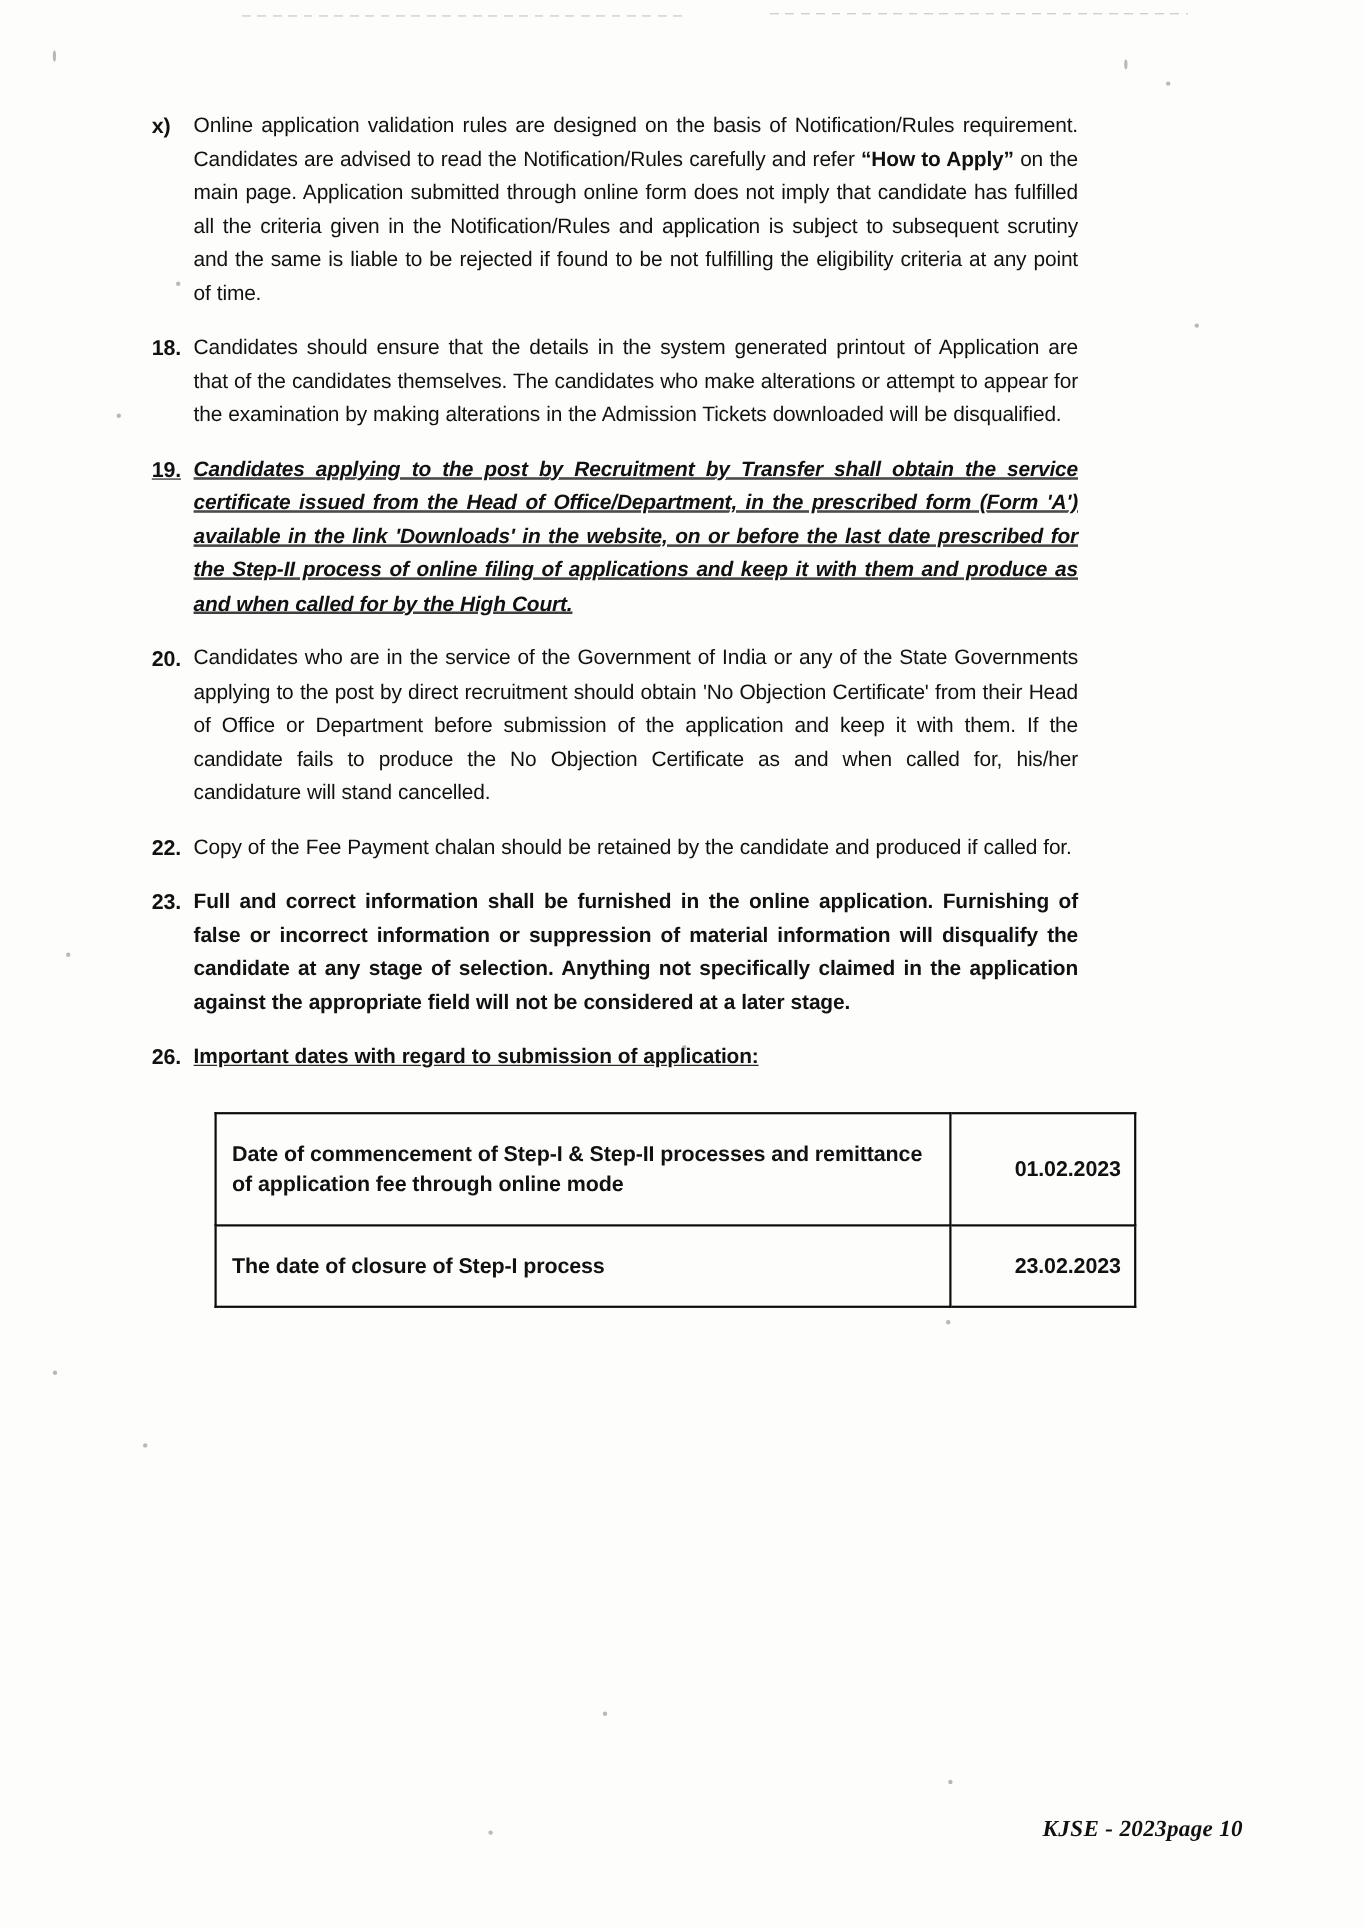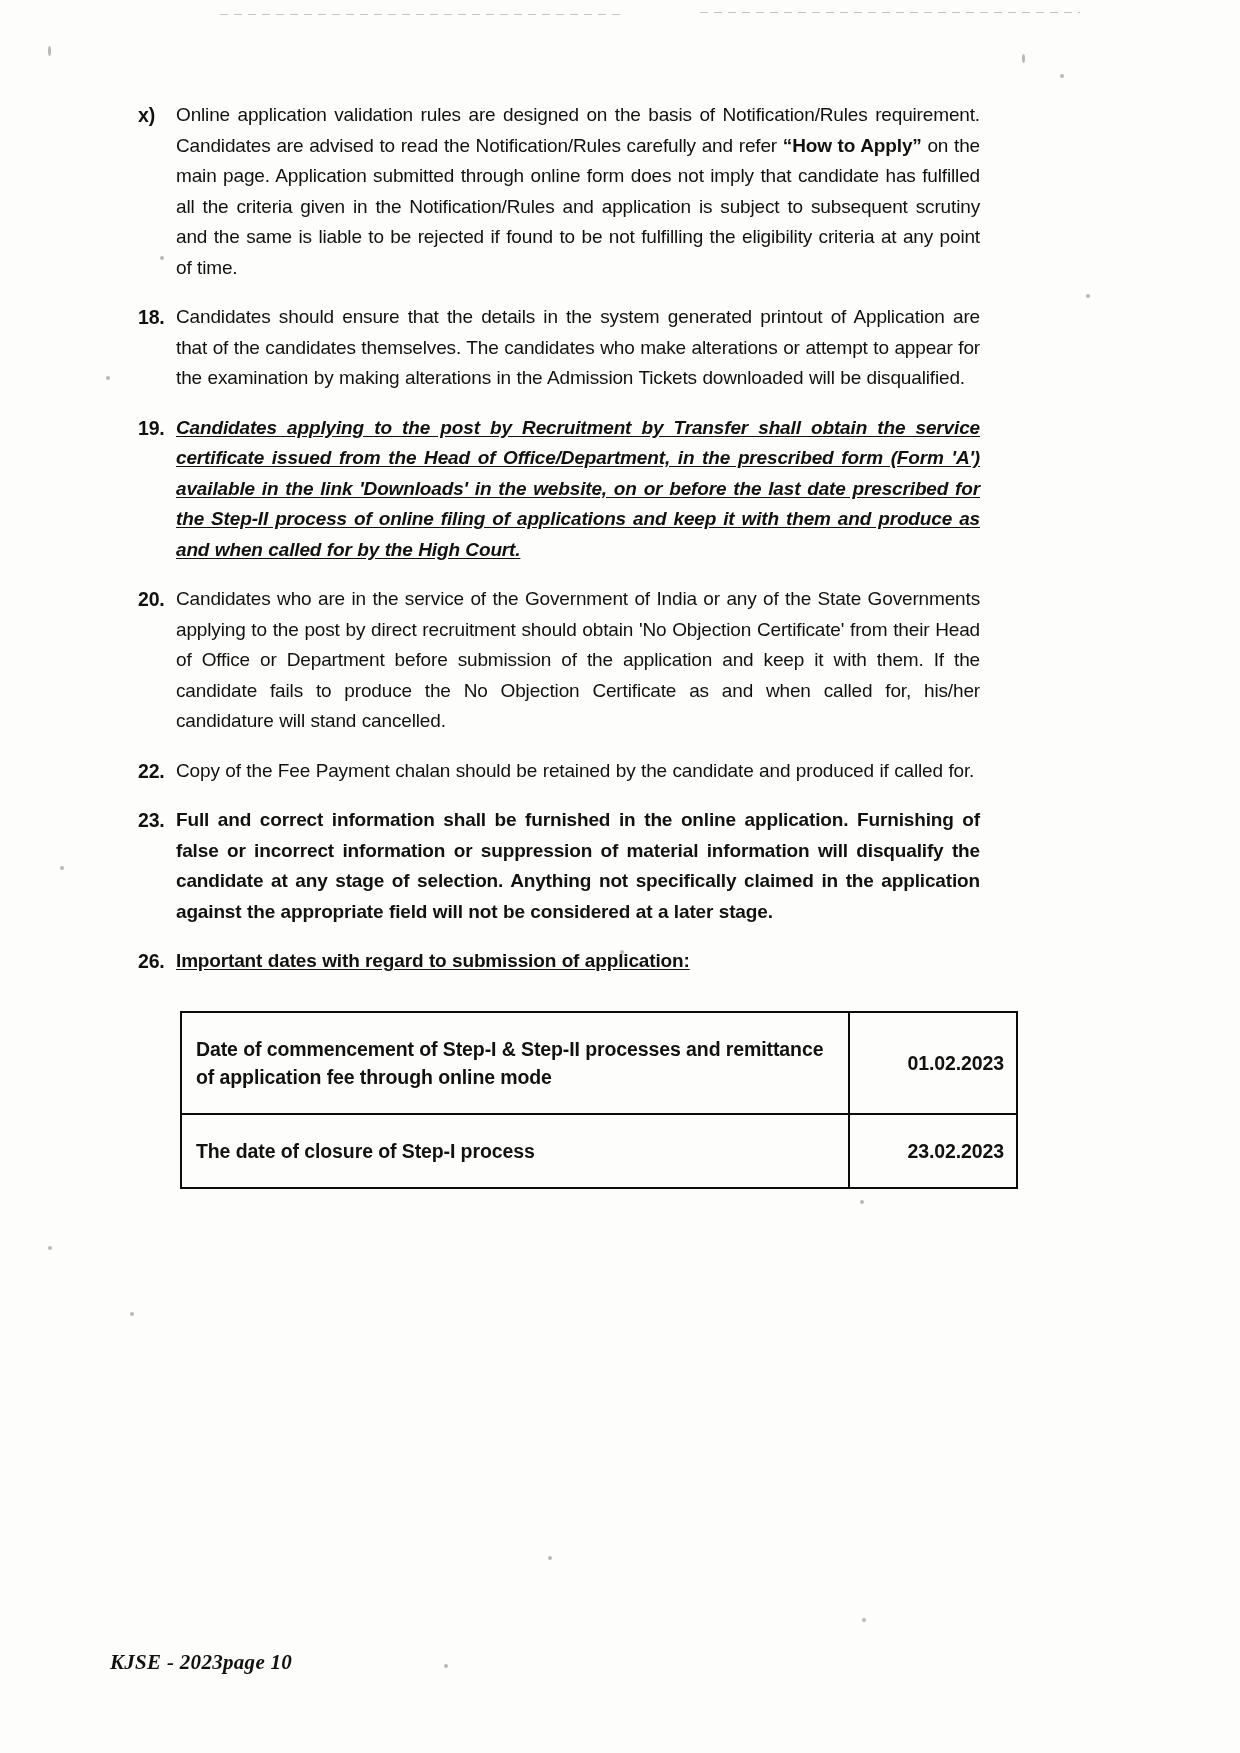--- a/index.html
+++ b/index.html
@@ -83,21 +83,21 @@
   .bu {
     font-weight: bold;
     text-decoration: underline;
     text-underline-offset: 2px;
   }
   .nojust { text-align: left; }
 
   
   .table-wrap {
     margin-top: 34px;
-    margin-left: 42px;
+    margin-left: 57px;
     width: 780px;
   }
   table.dates {
     border-collapse: collapse;
     width: 100%;
     table-layout: fixed;
   }
   table.dates td {
     border: 2px solid #0c0c0c;
     padding: 22px 12px 22px 14px;
@@ -116,21 +116,21 @@
     white-space: nowrap;
   }
 
   
   .footer {
     position: absolute;
     left: 110px;
     right: 110px;
     bottom: 78px;
     display: flex;
-    justify-content: flex-start;
+    justify-content: flex-end;
     align-items: baseline;
     font-family: "Liberation Serif", serif;
     font-weight: bold;
     font-style: italic;
     font-size: 21px;
     letter-spacing: 0.3px;
   }
 </style>
 </head>
 <body>
@@ -159,21 +159,21 @@
     <div class="item">
       <div class="marker alpha">x)</div>
       <div class="body"><span>Online application validation rules are designed on the basis of Notification/Rules requirement. Candidates are advised to read the Notification/Rules carefully and  refer </span><span class="bold">“How to Apply”</span><span> on the main page. Application submitted through online form does not imply that candidate has fulfilled all the criteria given in the Notification/Rules and application is subject to subsequent scrutiny and the same is liable to be rejected if found to be not fulfilling the eligibility criteria at any point of time.</span></div>
     </div>
 
     <div class="item" style="margin-top:4px;">
       <div class="marker">18.</div>
       <div class="body">Candidates should ensure that the details in the system generated printout of Application are that of the candidates themselves.  The candidates who make alterations or attempt to appear for the examination by making alterations in the Admission Tickets downloaded will be disqualified.</div>
     </div>
 
-    <div class="item" style="margin-top:8px;">
+    <div class="item" style="margin-top:8px;text-decoration:underline;">
       <div class="marker">19.</div>
       <div class="body biu">Candidates applying to the post  by Recruitment by Transfer shall obtain the service certificate issued from the Head of  Office/Department, in the prescribed form (Form 'A') available in the link 'Downloads' in the website, on or before the last date prescribed for the Step-II process of online filing of applications and keep it with them and  produce as and when called for by the High Court.</div>
     </div>
 
     <div class="item" style="margin-top:8px;">
       <div class="marker">20.</div>
       <div class="body">Candidates who are in the service of the Government of India or any of the State Governments applying to the post by direct recruitment should obtain 'No Objection Certificate' from their Head of Office or Department before submission of the application and keep it with them.  If the candidate fails to produce the No Objection Certificate as  and when called for, his/her candidature will stand cancelled.</div>
     </div>
 
 

